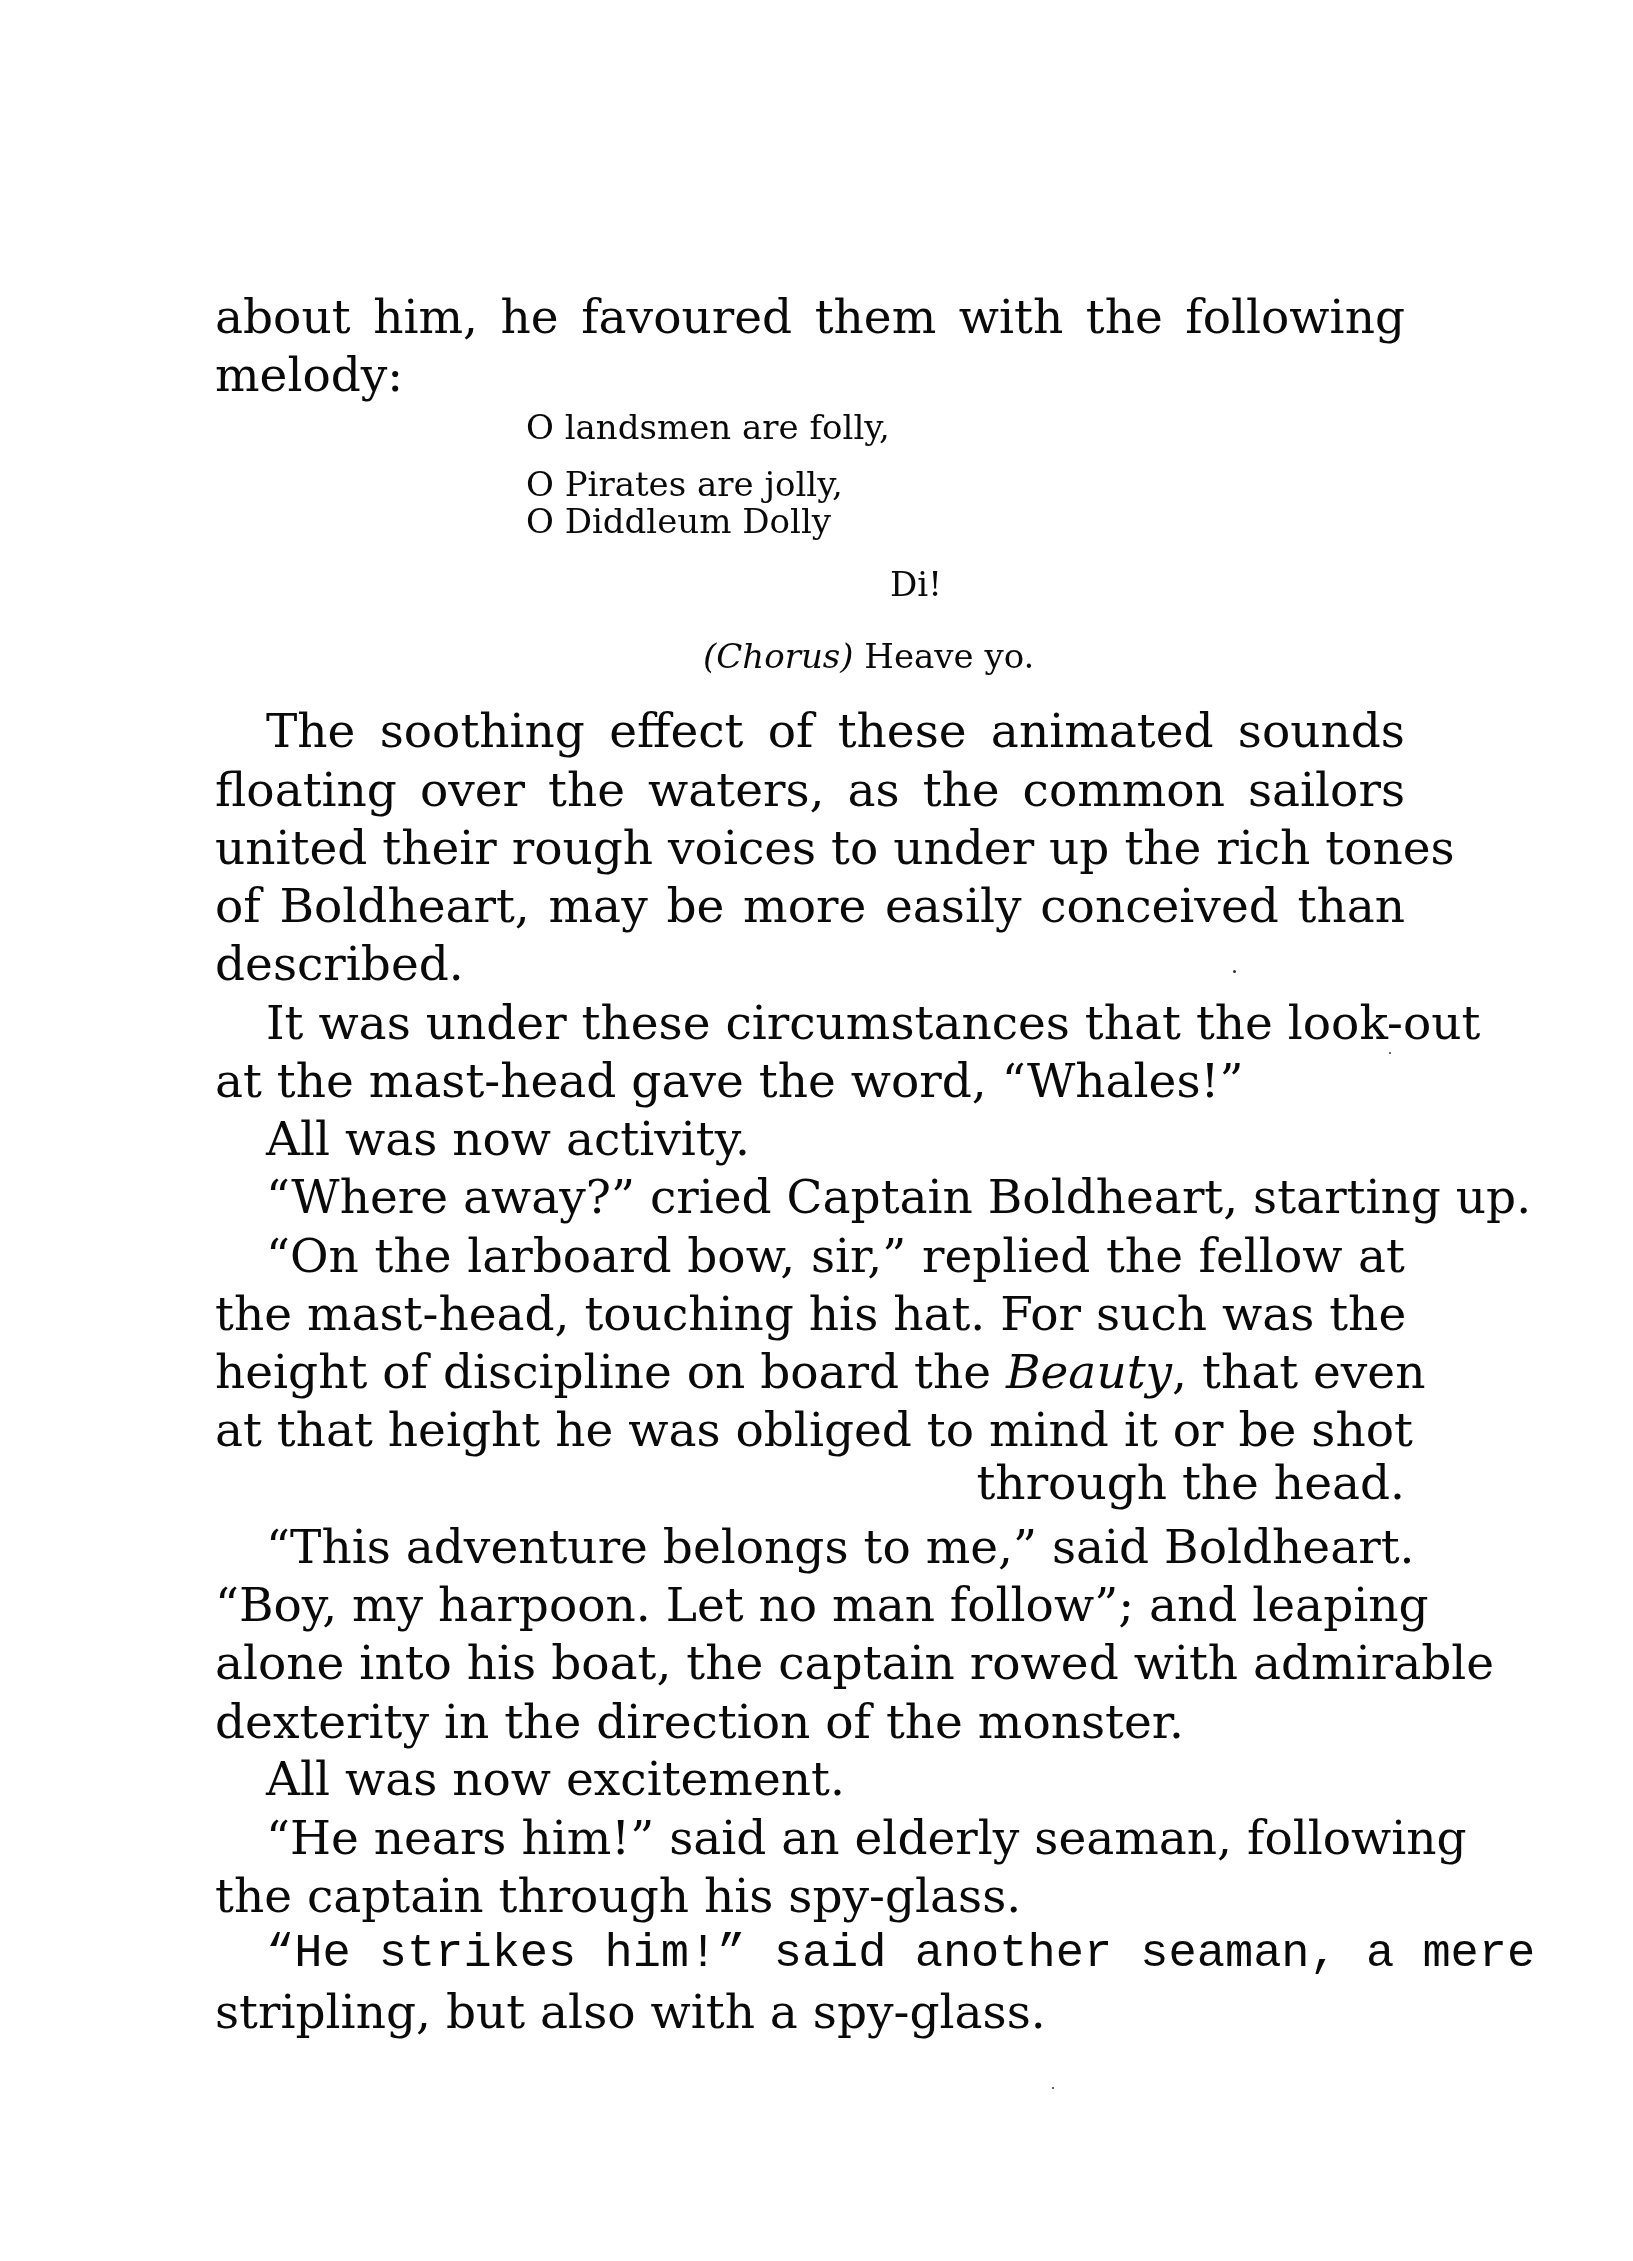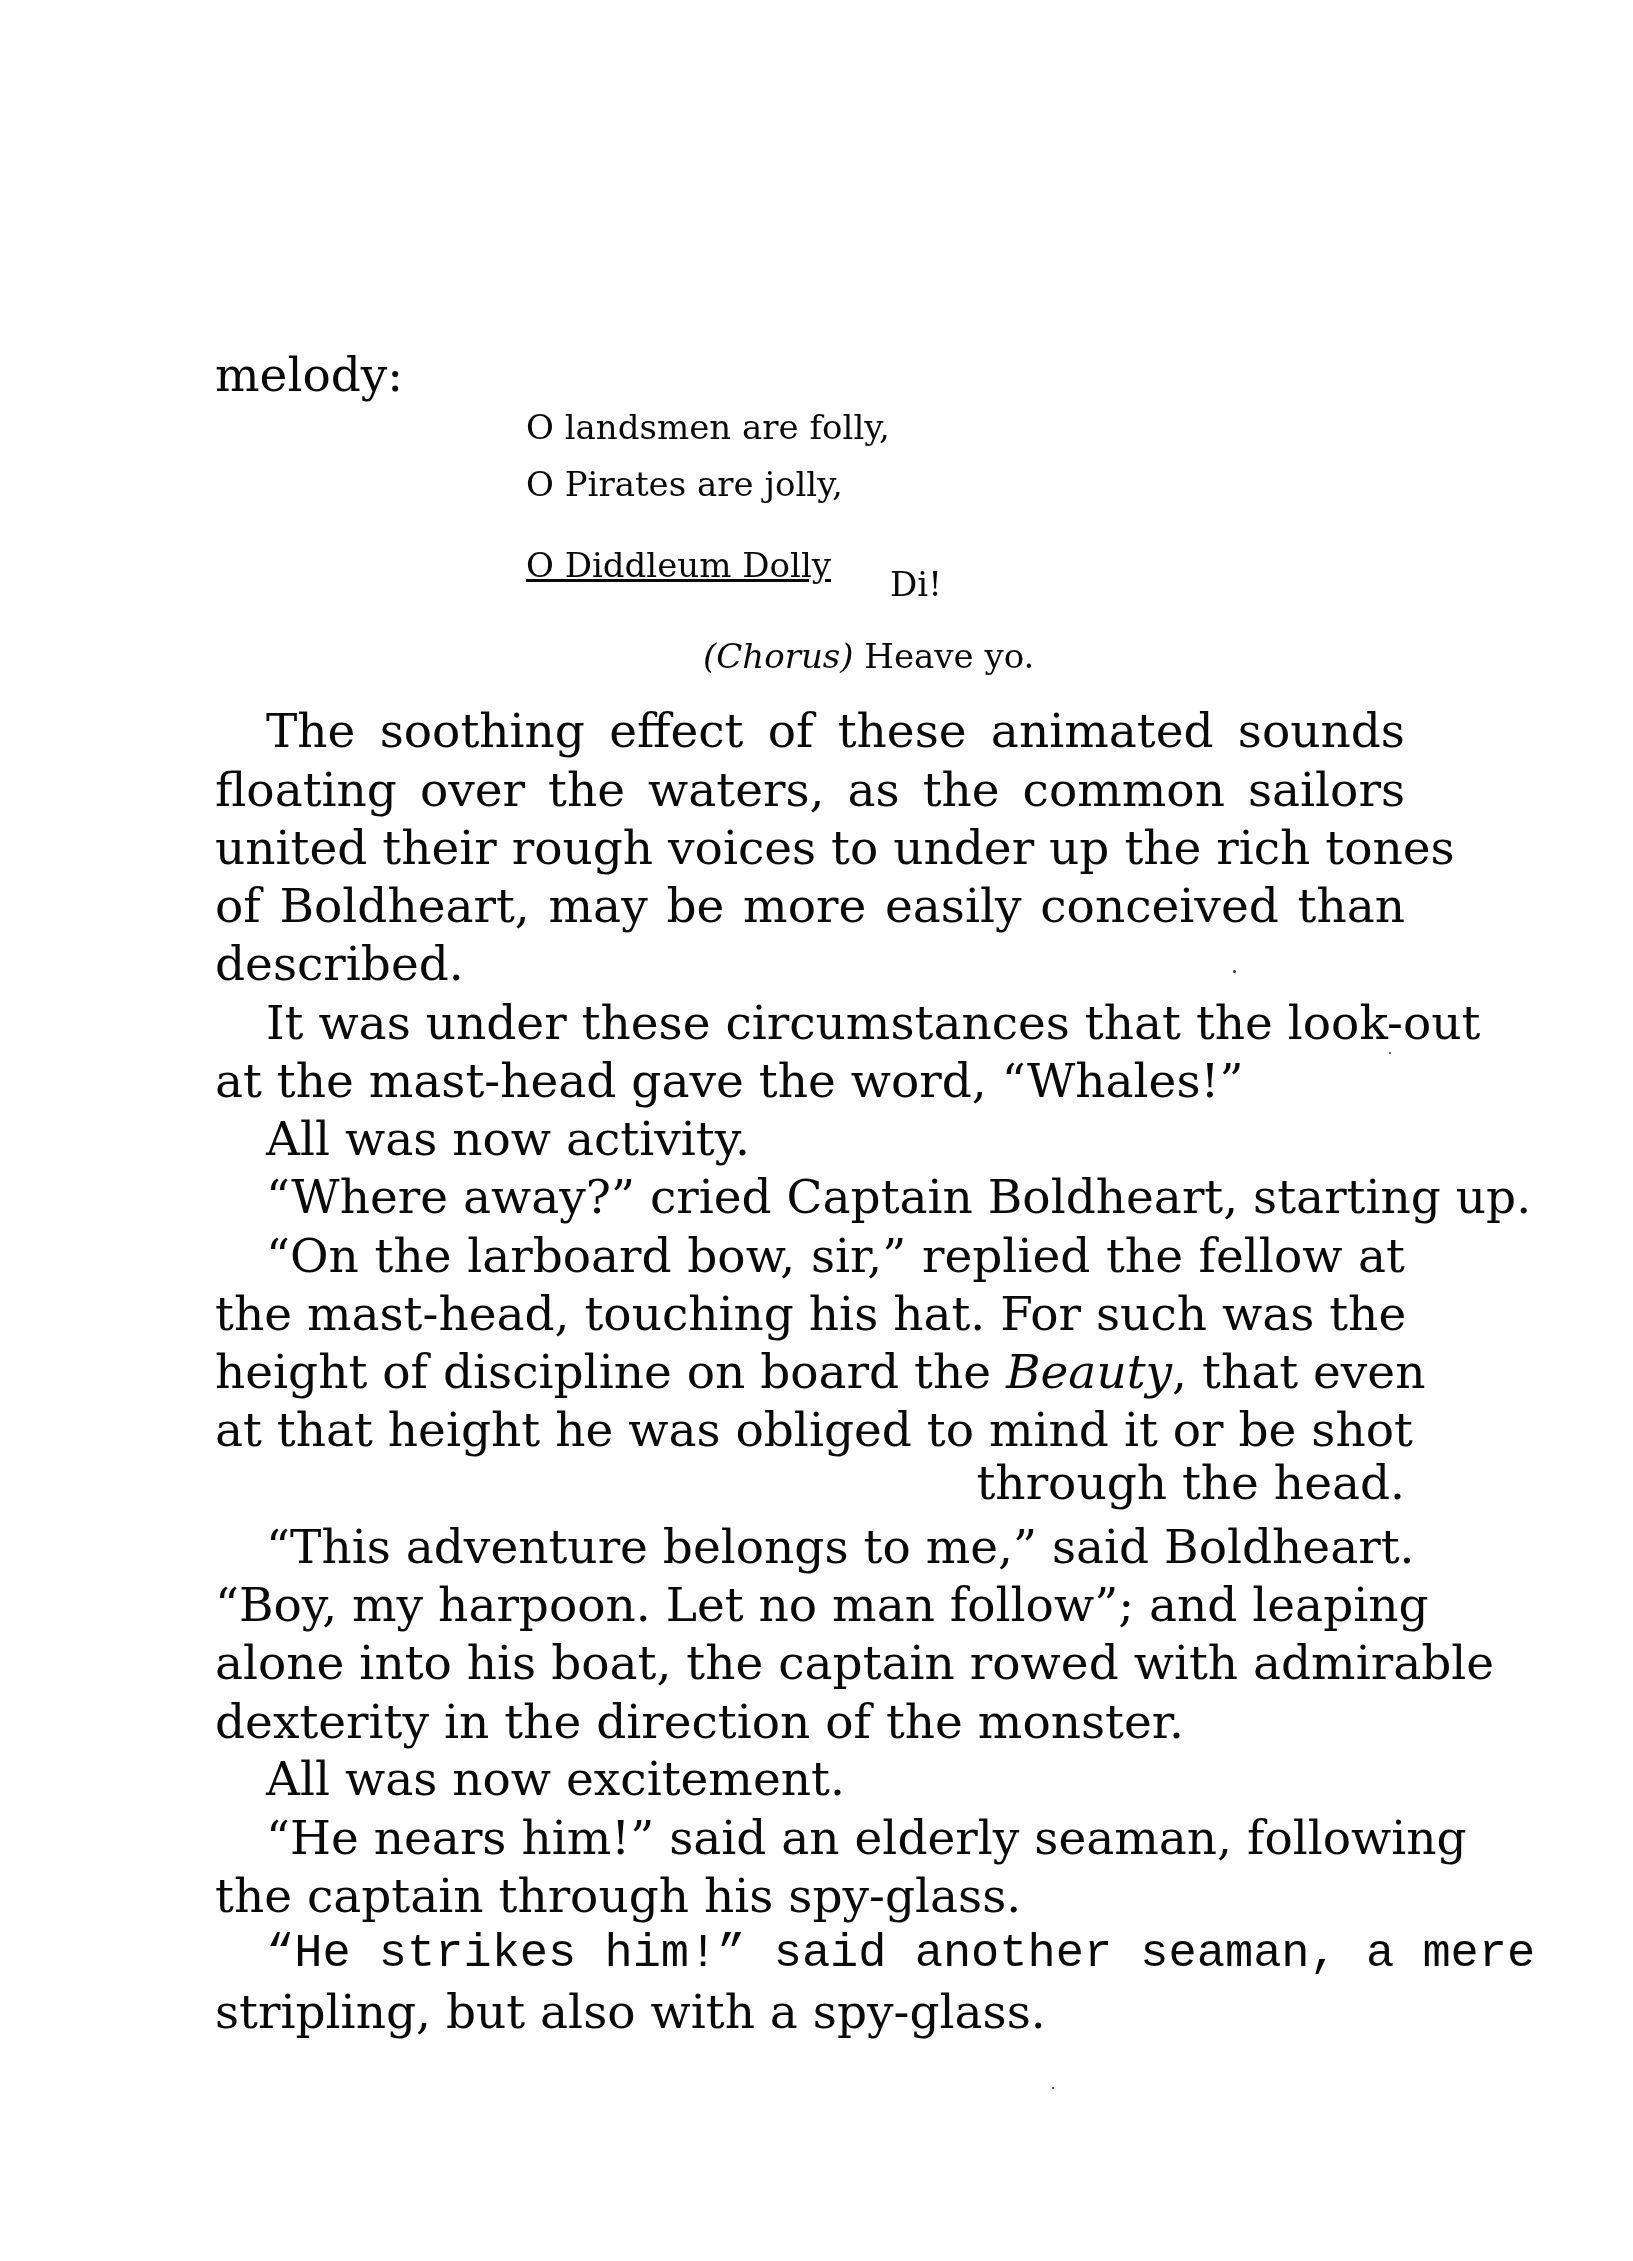--- a/index.html
+++ b/index.html
@@ -15,25 +15,26 @@
   .vs { position:absolute; font-size:34px; line-height:43px; white-space:nowrap; }
   i { font-style:italic; }
   .speck { position:absolute; background:#333; border-radius:50%; }
 </style>
 </head>
 <body>
 
 <div class="page">
 
 
+  <div class="ln j" style="top:288px;">about him, he favoured them with the following</div>
   <div class="ln" style="top:346px;">melody:</div>
 
   <div class="vs" style="left:526px; top:406px;">O landsmen are folly,</div>
   <div class="vs" style="left:526px; top:463px;">O Pirates are jolly,</div>
-  <div class="vs" style="left:526px; top:544px;text-decoration:underline;">O Diddleum Dolly</div>
+  <div class="vs" style="left:526px; top:500px;">O Diddleum Dolly</div>
   <div class="vs" style="left:890px; top:563px;">Di!</div>
   <div class="vs" style="left:703px; top:635px;">
     <i>(Chorus)</i>
     <span>Heave yo.</span>
   </div>
 
   <div id="body-lines">
       <div class="ln j ind" style="top: 702px;">The soothing effect of these animated sounds</div>
       <div class="ln j" style="top: 761px;">floating over the waters, as the common sailors</div>
       <div class="ln j" style="top: 819px;">united their rough voices to under up the rich tones</div>

